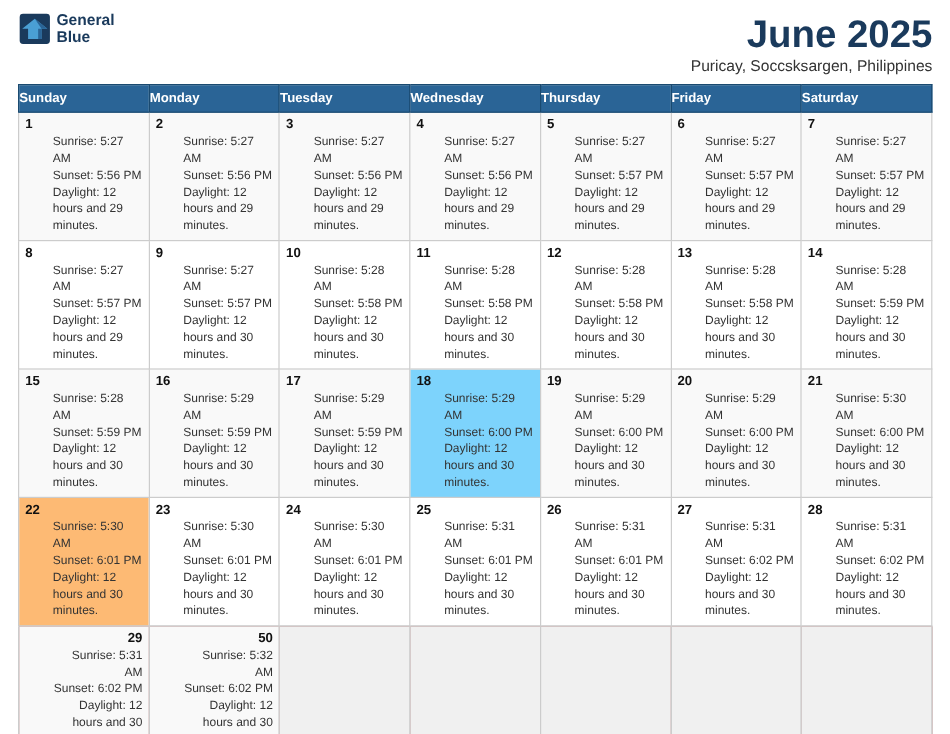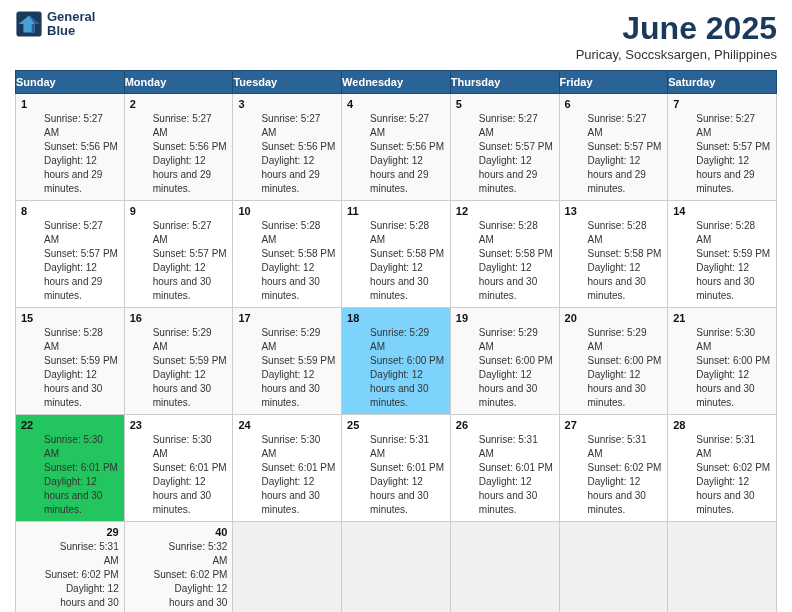--- a/index.html
+++ b/index.html
@@ -297,21 +297,21 @@
           <td style="background: rgb(249, 249, 249);">
     <span class="day-num">21</span>
     <div class="day-info">
       Sunrise: 5:30 AM<br>
       Sunset: 6:00 PM<br>
       Daylight: 12 hours and 30 minutes.
     </div>
   </td>
         </tr>
         <tr style="background: rgb(255, 255, 255);">
-          <td style="background: #22c55e;">
+          <td style="background: #fdba74;">
     <span class="day-num">22</span>
     <div class="day-info">
       Sunrise: 5:30 AM<br>
       Sunset: 6:01 PM<br>
       Daylight: 12 hours and 30 minutes.
     </div>
   </td>
           <td style="background: rgb(255, 255, 255);">
     <span class="day-num">23</span>
     <div class="day-info">
@@ -364,21 +364,21 @@
         <tr style="background: #7f1d1d; text-align: right;">
           <td style="background: rgb(249, 249, 249);">
     <span class="day-num">29</span>
     <div class="day-info">
       Sunrise: 5:31 AM<br>
       Sunset: 6:02 PM<br>
       Daylight: 12 hours and 30 minutes.
     </div>
   </td>
           <td style="background: rgb(249, 249, 249);">
-    <span class="day-num">40</span>
+    <span class="day-num">50</span>
     <div class="day-info">
       Sunrise: 5:32 AM<br>
       Sunset: 6:02 PM<br>
       Daylight: 12 hours and 30 minutes.
     </div>
   </td>
           <td class="empty-cell" style="background: rgb(249, 249, 249);"></td>
           <td class="empty-cell" style="background: rgb(249, 249, 249);"></td>
           <td class="empty-cell" style="background: rgb(249, 249, 249);"></td>
           <td class="empty-cell" style="background: rgb(249, 249, 249);"></td>

